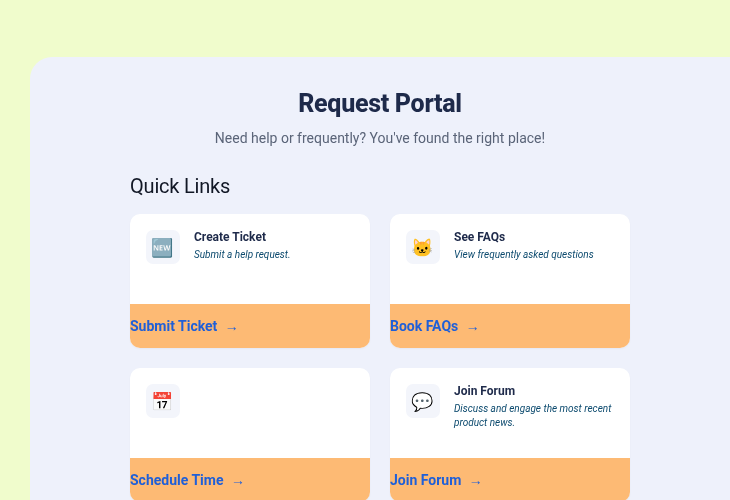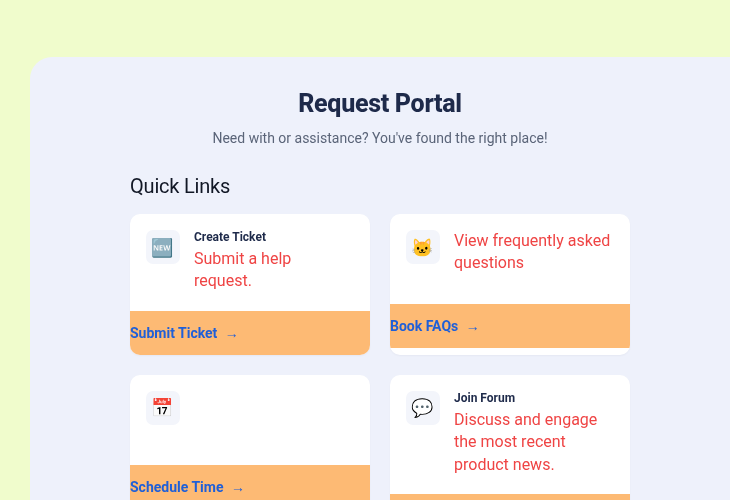--- a/index.html
+++ b/index.html
@@ -73,23 +73,24 @@
     flex-shrink: 0;
     font-size: 18px;
   }
   .card-title {
     font-size: 12px;
     font-weight: 700;
     color: #1e2a4a;
     margin-bottom: 4px;
   }
   .card-desc {
-    font-size: 16px;
-    color: #ef4444;
+    font-size: 10px;
+    color: #0c4a6e;
     line-height: 1.4;
+    font-style: italic;
   }
   .card-footer {
     background: #fdba74;
     text-align: left;
     padding: 12px 0 13px 0;
   }
   .card-link {
     color: #1f5fd8;
     font-weight: 700;
     font-size: 14px;
@@ -100,21 +101,21 @@
     display: inline-block;
     margin-left: 4px;
   }
 </style>
 </head>
 <body>
 
 <div class="panel">
   <div class="header">
     <h1 class="title">Request Portal</h1>
-    <p class="subtitle">Need with or assistance? You've found the right place!</p>
+    <p class="subtitle">Need help or frequently? You've found the right place!</p>
   </div>
 
   <div class="content">
     <h2 class="section-title">Quick Links</h2>
 
     <div class="grid">
 
       <div class="card">
         <div class="card-body">
           <div class="icon-wrap">🆕</div>
@@ -128,20 +129,21 @@
             <span>Submit Ticket</span>
             <span class="arrow">→</span>
           </a>
         </div>
       </div>
 
       <div class="card">
         <div class="card-body">
           <div class="icon-wrap">🐱</div>
           <div>
+            <div class="card-title">See FAQs</div>
             <div class="card-desc">View frequently asked questions</div>
           </div>
         </div>
         <div class="card-footer">
           <a class="card-link">
             <span>Book FAQs</span>
             <span class="arrow">→</span>
           </a>
         </div>
       </div>

